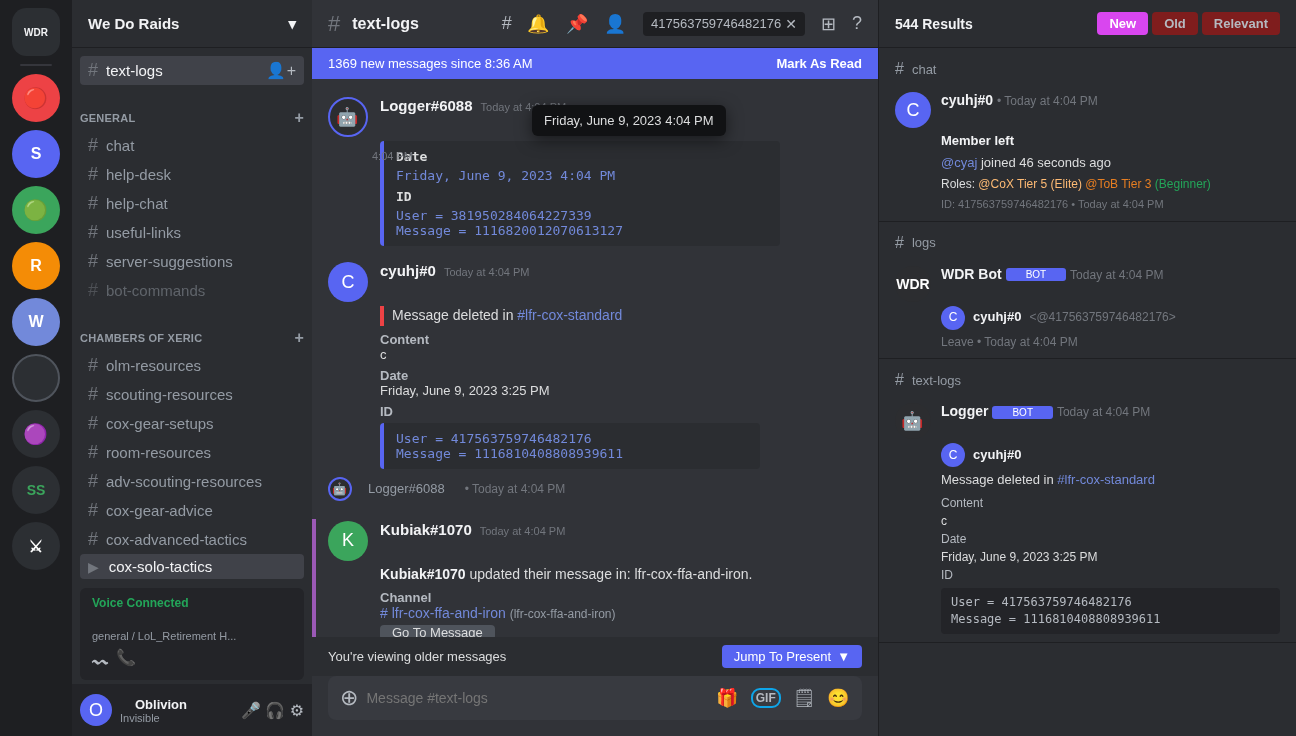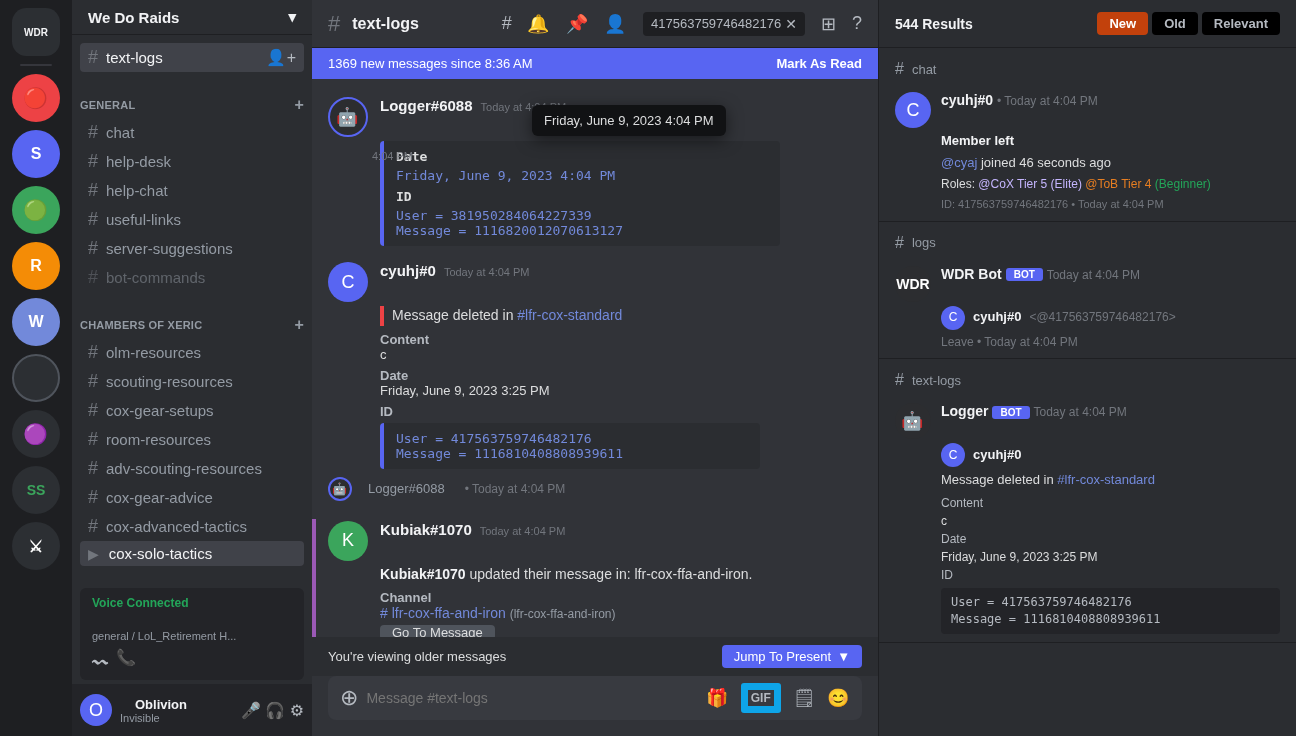--- a/index.html
+++ b/index.html
@@ -16,21 +16,21 @@
       transition: border-radius 0.2s; flex-shrink: 0;
     }
     .server-icon.active { border-radius: 30%; }
     .server-divider { width: 32px; height: 2px; background: #35363c; border-radius: 1px; }
 
     
     .channel-sidebar {
       width: 240px; background: #2b2d31; display: flex; flex-direction: column; flex-shrink: 0;
     }
     .server-header {
-      height: 35px; padding: 8px 16px; display: flex; align-items: center; justify-content: space-between;
+      height: 48px; padding: 8px 16px; display: flex; align-items: center; justify-content: space-between;
       border-bottom: 1px solid #1e1f22; cursor: pointer; font-weight: 600; font-size: 15px; color: #f2f3f5;
     }
     .channel-list { flex: 1; overflow-y: auto; padding: 8px 0; }
     .channel-category {
       padding: 16px 8px 4px 8px; font-size: 11px; font-weight: 700; color: #949ba4;
       text-transform: uppercase; letter-spacing: 0.02em; display: flex; align-items: center;
       justify-content: space-between; cursor: pointer;
     }
     .channel-item {
       padding: 4px 8px; margin: 0 8px; border-radius: 4px; display: flex; align-items: center;
@@ -155,44 +155,44 @@
       flex-shrink: 0; border-left: 1px solid #1e1f22;
     }
     .search-panel-header {
       padding: 12px 16px; display: flex; align-items: center; justify-content: space-between;
       border-bottom: 1px solid #1e1f22;
     }
     .search-results-count { font-size: 14px; font-weight: 600; color: #f2f3f5; }
     .search-filter-btns { display: flex; gap: 4px; }
     .filter-btn {
       padding: 4px 12px; border-radius: 4px; font-size: 13px; font-weight: 600;
-      cursor: pointer; background: #000000; color: #b5bac1; border: none;
-    }
-    .filter-btn.active { background: #c2410c; color: white; }
+      cursor: pointer; background: #7f1d1d; color: #b5bac1; border: none;
+    }
+    .filter-btn.active { background: #d946ef; color: white; }
 
     .search-results { flex: 1; overflow-y: auto; }
     .result-section { margin-bottom: 0; }
     .result-section-header {
       padding: 12px 16px 6px; display: flex; align-items: center; gap: 8px;
       color: #949ba4; font-size: 13px;
     }
     .result-section-header .section-hash { font-size: 16px; }
 
     .result-item {
       padding: 8px 16px; border-bottom: 1px solid #1e1f22; cursor: pointer;
     }
     .result-item-header { display: flex; align-items: flex-start; gap: 10px; margin-bottom: 4px; }
     .result-avatar { width: 36px; height: 36px; border-radius: 50%; background: #4f545c; flex-shrink: 0; }
     .result-avatar.wdr { background: #2c2d30; }
     .result-avatar.logger-avatar { background: #2c2d30; }
     .result-meta { flex: 1; }
     .result-username { font-weight: 600; font-size: 14px; color: #f2f3f5; }
     .result-username .bot-badge {
-      background: #5865f2; color: white; font-size: 10px; padding: 1px 8px;
-      border-radius: 3px; font-weight: 700; margin-left: 4px; vertical-align: middle;
+      background: #5865f2; color: white; font-size: 10px; padding: 1px 20px;
+      border-radius: 3px; font-weight: 400; margin-left: 4px; vertical-align: middle;
     }
     .result-timestamp { color: #72767d; font-size: 12px; }
     .result-body { color: #dcddde; font-size: 13px; line-height: 1.4; margin-left: 46px; }
     .result-body .mention { color: #7289da; }
     .result-body a { color: #7289da; text-decoration: none; }
     .result-body .green { color: #23a559; }
     .roles-line { margin-top: 4px; font-size: 12px; }
     .id-line { color: #72767d; font-size: 11px; margin-top: 4px; }
 
     .leave-line { color: #72767d; font-size: 12px; }
@@ -465,21 +465,21 @@
       <span>▼</span>
     </div>
   </div>
 
   <div class="message-input-area">
     <div class="message-input-box">
       <span class="input-add-btn">⊕</span>
       <input class="input-field" placeholder="Message #text-logs" style="">
       <div class="input-actions">
         <span class="input-action-btn">🎁</span>
-        <span class="input-action-btn" style="font-size:12px; font-weight:700; color:#b5bac1; border: 7px solid #0ea5e9; border-radius:3px; padding:1px 3px;">GIF</span>
+        <span class="input-action-btn" style="font-size:12px; font-weight:700; color:#b5bac1; border: 2px solid #0ea5e9; border-radius:9px; padding:1px 3px;">GIF</span>
         <span class="input-action-btn">🗒</span>
         <span class="input-action-btn">😊</span>
       </div>
     </div>
   </div>
 </div>
 
 <div class="search-panel">
   <div class="search-panel-header">
     <span class="search-results-count">544 Results</span>
@@ -507,23 +507,23 @@
           </div>
         </div>
         <div class="result-body">
           <div style="font-weight:600; color:#f2f3f5; margin-bottom:4px;">Member left</div>
           <div>
             <span class="mention">@cyaj</span>
             <span> joined 46 seconds ago</span>
           </div>
           <div class="roles-line">
             <span>Roles: </span>
-            <span style="color:#c4b5fd;text-align:right;">@CoX Tier 5 (Elite)</span>
+            <span style="color:#fdba74;text-align:right;">@CoX Tier 5 (Elite)</span>
             <span> </span>
-            <span style="color:#e67e22;">@ToB Tier 4</span>
+            <span style="color:#e67e22;">@ToB Tier 3</span>
             <span> </span>
             <span class="green">(Beginner)</span>
           </div>
           <div class="id-line">ID: 417563759746482176 • Today at 4:04 PM</div>
         </div>
       </div>
     </div>
 
     <div class="result-section">
       <div class="result-section-header">

